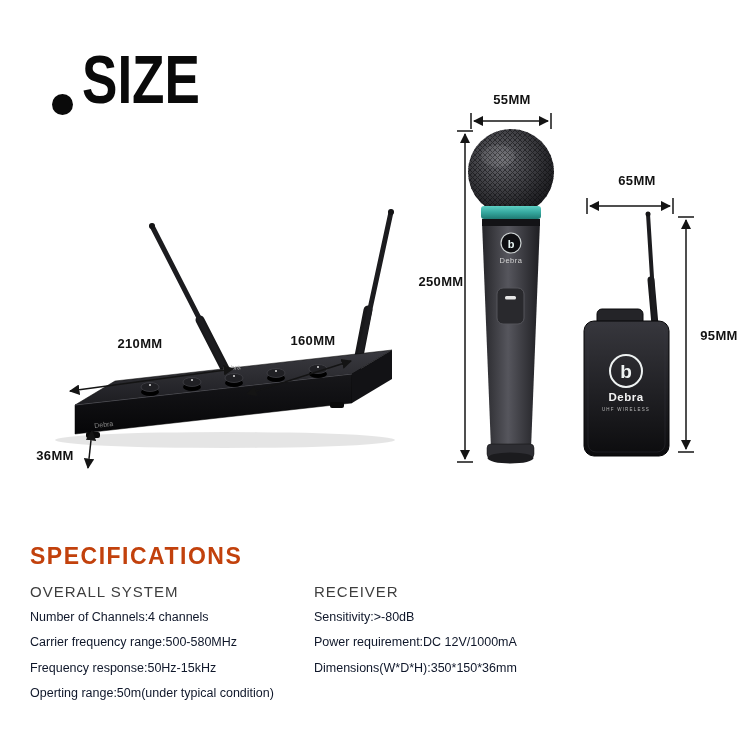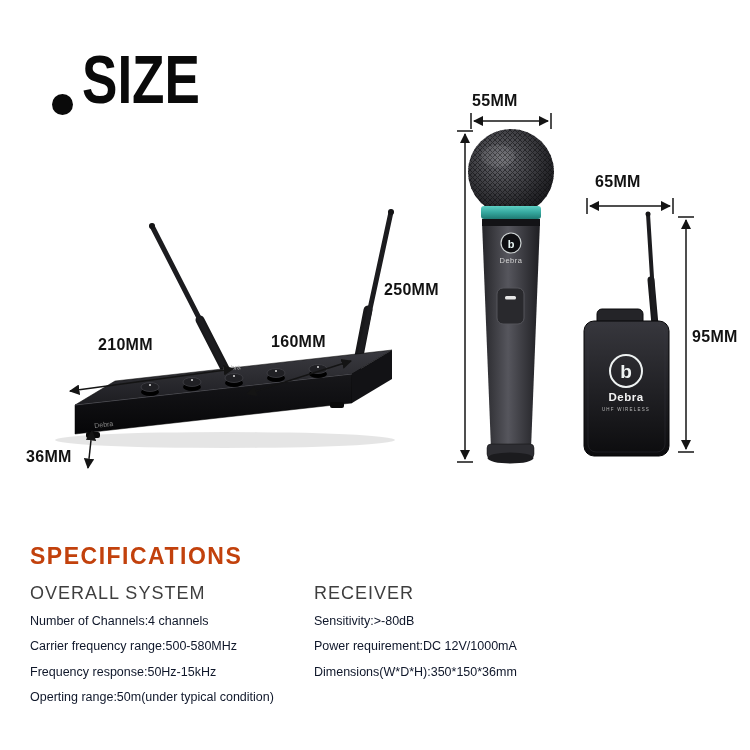--- a/index.html
+++ b/index.html
@@ -9,31 +9,31 @@
   }
   .illustration { position:absolute; left:0; top:0; }
 
   
   .title { position:absolute; left:52px; top:44px; display:flex; align-items:flex-end; }
   .title .dot { width:21px; height:21px; background:#0a0a0a; border-radius:50%; margin-top:37px; margin-right:9px; }
   .title .word { display:inline-block; font-size:68px; font-weight:900; color:#0a0a0a;
                  line-height:1.05; transform:scaleX(.78); transform-origin:left top; letter-spacing:0; }
 
   
-  .dim-label { position:absolute; font-size:16px; font-weight:bold; color:#121212;
-               letter-spacing:.3px; white-space:nowrap; }
+  .dim-label { position:absolute; font-size:13px; font-weight:bold; color:#121212;
+               text-align:center; letter-spacing:.3px; white-space:nowrap; }
 
   
   .specs { position:absolute; left:30px; top:543px; width:706px; height:200px; }
   .specs-heading { margin:0; color:#c2410c; font-size:23px; font-weight:bold; letter-spacing:1.5px; }
   .spec-col { position:absolute; top:40px; }
   .spec-col.c0 { left:0;    width:272px; }
   .spec-col.c1 { left:284px; width:254px; }
   .spec-col.c2 { left:526px; width:182px; }
-  .spec-header { font-size:18px; color:#3e3e3e; letter-spacing:1px; margin-bottom:9px; }
+  .spec-header { font-size:15px; color:#3e3e3e; letter-spacing:1px; margin-bottom:9px; }
   .spec-item { font-size:12.5px; color:#0f172a; margin-bottom:9px; line-height:1.3; }
 </style>
 </head>
 <body>
 
 <div class="canvas">
 
   <svg class="illustration" width="750" height="750" viewBox="0 0 750 750">
     <defs>
       <marker id="arr" viewBox="0 0 10 10" refX="9" refY="5" markerWidth="7" markerHeight="7" orient="auto-start-reverse">
@@ -194,21 +194,21 @@
 
   <div class="title">
     <span class="dot"></span>
     <span class="word">SIZE</span>
   </div>
 
   <div class="dim-label" style="left:98px;  top:336px; width:84px;">210MM</div>
   <div class="dim-label" style="left:271px; top:333px; width:84px;">160MM</div>
   <div class="dim-label" style="left:26px;  top:448px; width:58px;">36MM</div>
   <div class="dim-label" style="left:472px; top:92px;  width:80px;">55MM</div>
-  <div class="dim-label" style="left:384px; top:274px; width:58px;margin-top:7px;">250MM</div>
+  <div class="dim-label" style="left:412px; top:274px; width:58px;">250MM</div>
   <div class="dim-label" style="left:595px; top:173px; width:84px;">65MM</div>
   <div class="dim-label" style="left:692px; top:328px; width:54px;">95MM</div>
 
   <div class="specs">
     <h2 class="specs-heading">SPECIFICATIONS</h2>
 
     <div class="spec-col c0">
       <div class="spec-header">OVERALL SYSTEM</div>
       <div class="spec-item">Number of Channels:4 channels</div>
       <div class="spec-item">Carrier frequency range:500-580MHz</div>

